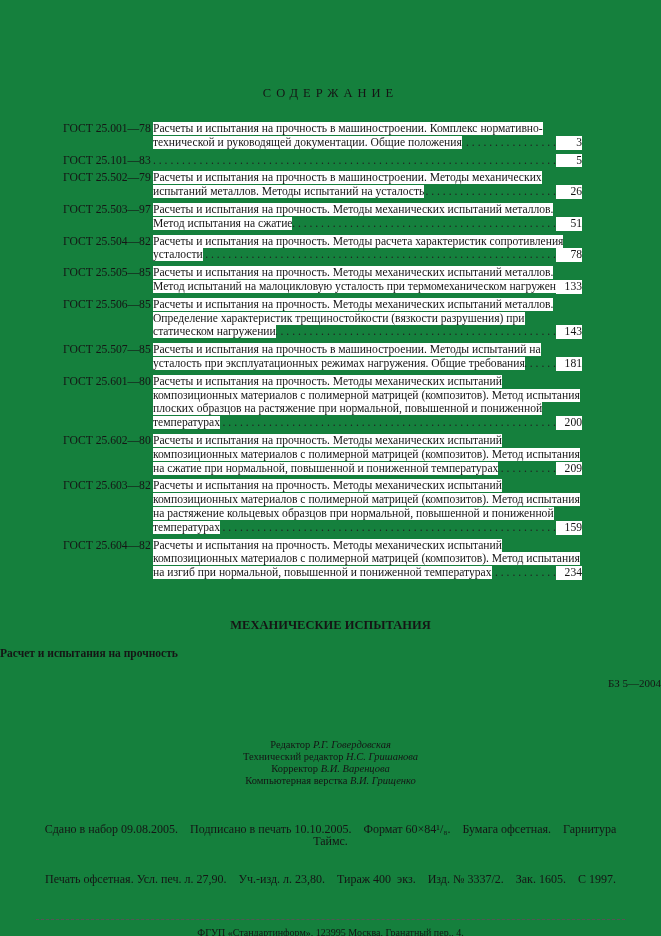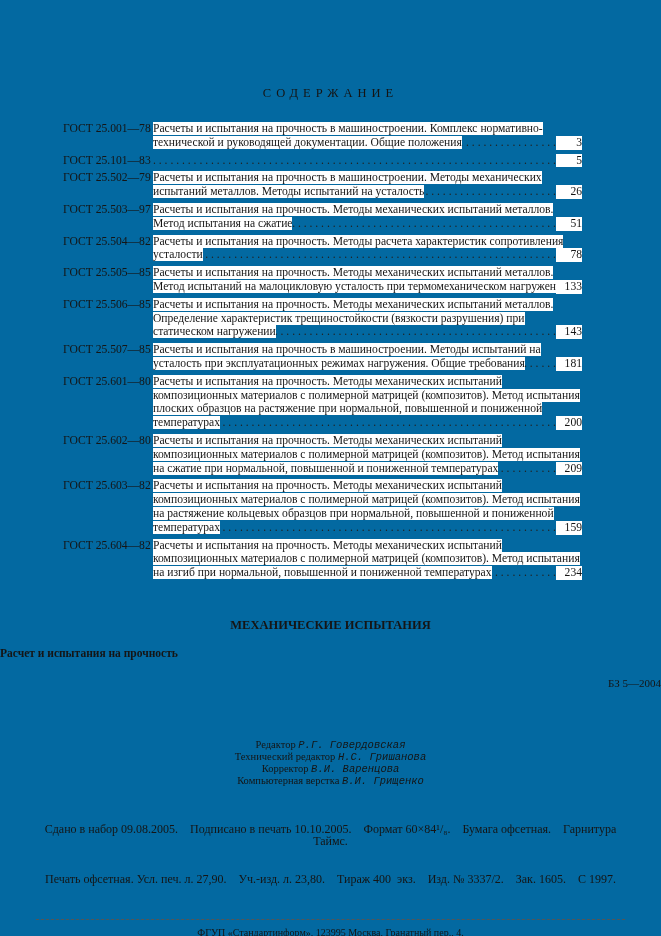--- a/index.html
+++ b/index.html
@@ -5,21 +5,21 @@
   html, body {
     margin: 0;
     padding: 0;
     background: #e8e8e8;
   }
   .page {
     position: relative;
     width: 661px;
     height: 936px;
     margin: 0 auto;
-    background: #0369a1;
+    background: #15803d;
     box-sizing: border-box;
     padding-top: 86px;
     font-family: "Liberation Serif", "DejaVu Serif", serif;
     color: #151515;
     overflow: hidden;
   }
   .doc-title {
     text-align: center;
     font-size: 12.5px;
     letter-spacing: 5px;
@@ -94,21 +94,20 @@
     margin-top: 18px;
   }
   .credits {
     text-align: center;
     font-size: 10.5px;
     line-height: 12px;
     margin-top: 50px;
   }
   .credit-name {
     font-style: italic;
-    font-family: Liberation Mono, monospace;
   }
   .imprint {
     margin: 11px 38px 0 38px;
     text-align: center;
     font-size: 12px;
     line-height: 12.5px;
     white-space: pre-wrap;
   }
   .divider {
     border: 0;

